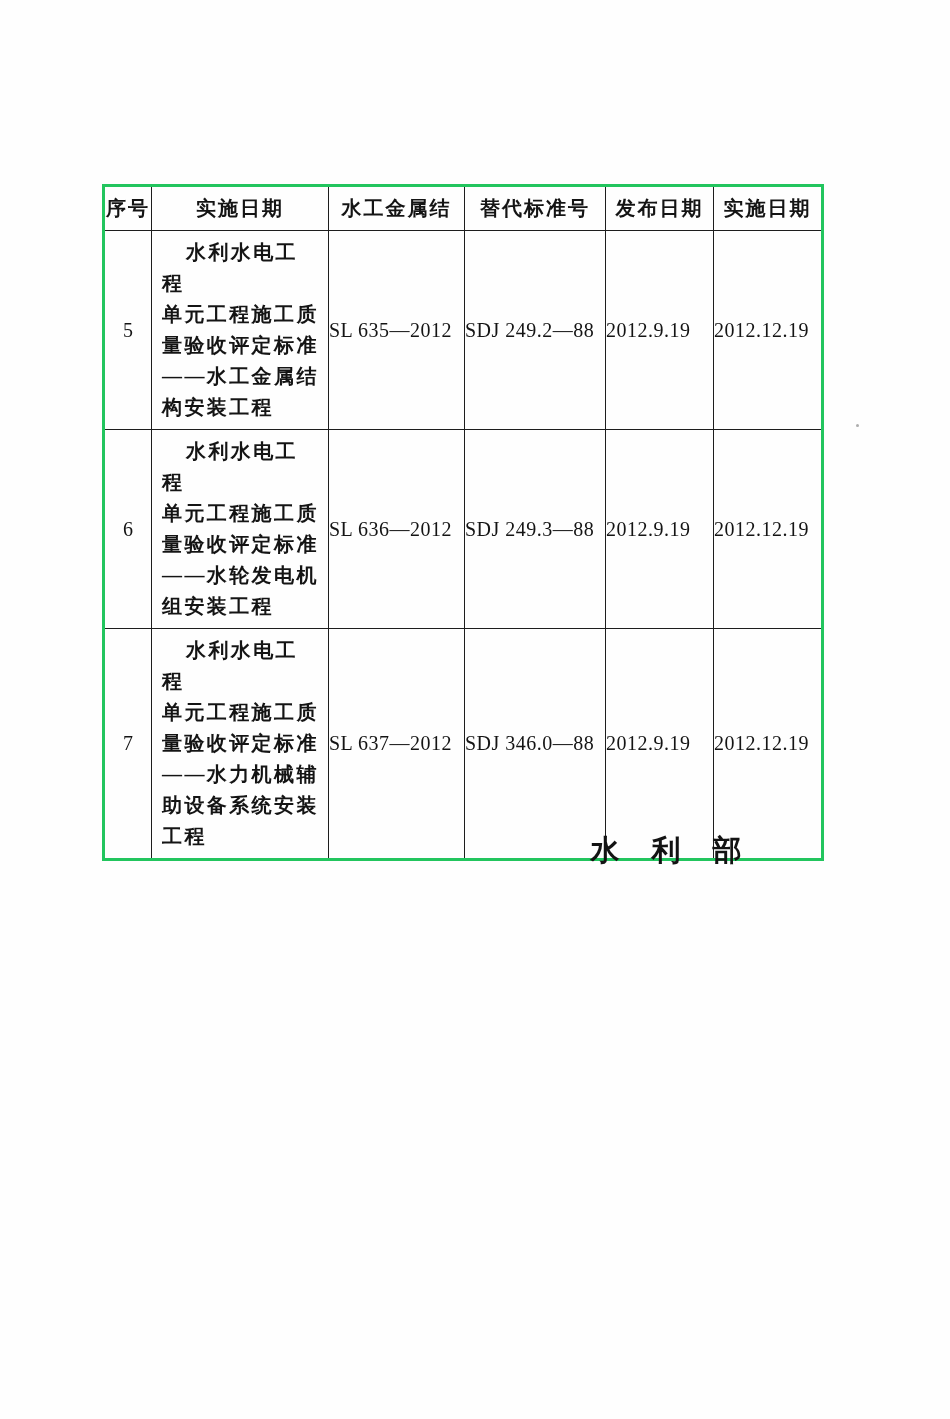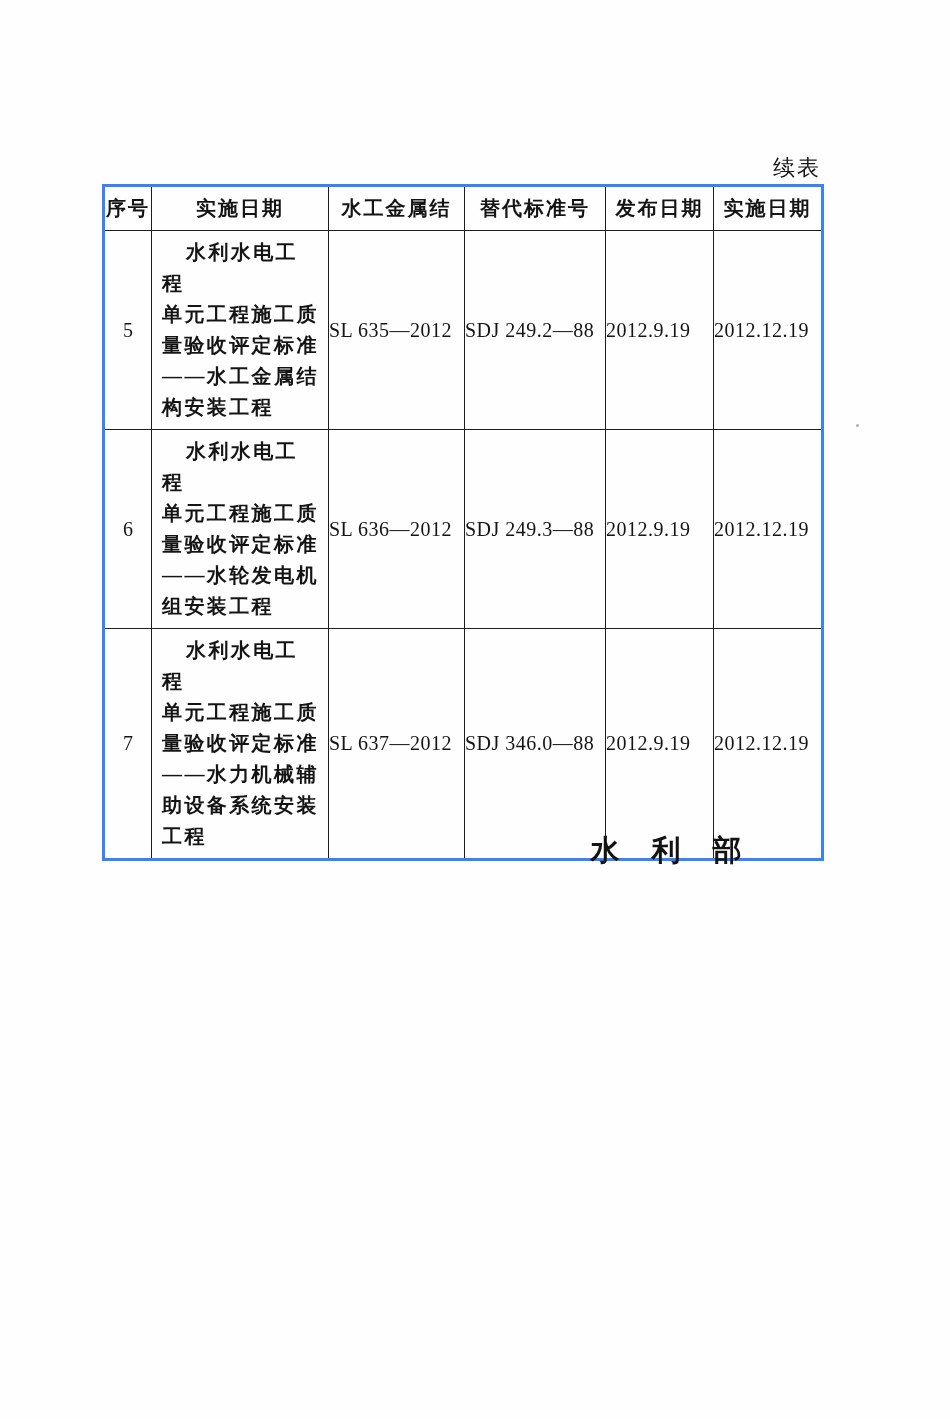--- a/index.html
+++ b/index.html
@@ -24,21 +24,21 @@
     letter-spacing: 2px;
     color: #161616;
   }
   .doc-table {
     position: absolute;
     top: 184px;
     left: 102px;
     width: 719px;
     border-collapse: collapse;
     table-layout: fixed;
-    border: 3px solid #3b82f6;
+    border: 3px solid #22c55e;
   }
   .doc-table th, .doc-table td {
     border: 1.5px solid #1d1d1d;
     vertical-align: middle;
     color: #141414;
   }
   .doc-table th {
     height: 45px;
     font-size: 20px;
     font-weight: bold;
@@ -103,21 +103,20 @@
     border-radius: 50%;
     background: #777;
     opacity: 0.6;
   }
 </style>
 </head>
 <body>
 
 <div class="page">
 
-  <div class="continued-label">续表</div>
 
   <table class="doc-table">
     <colgroup>
       <col style="width:48px">
       <col style="width:177px">
       <col style="width:136px">
       <col style="width:141px">
       <col style="width:108px">
       <col style="width:109px">
     </colgroup>

